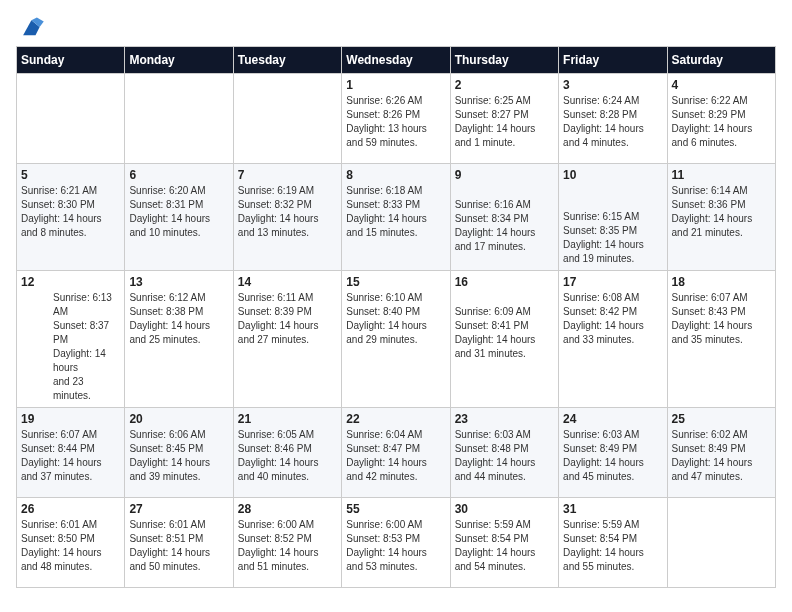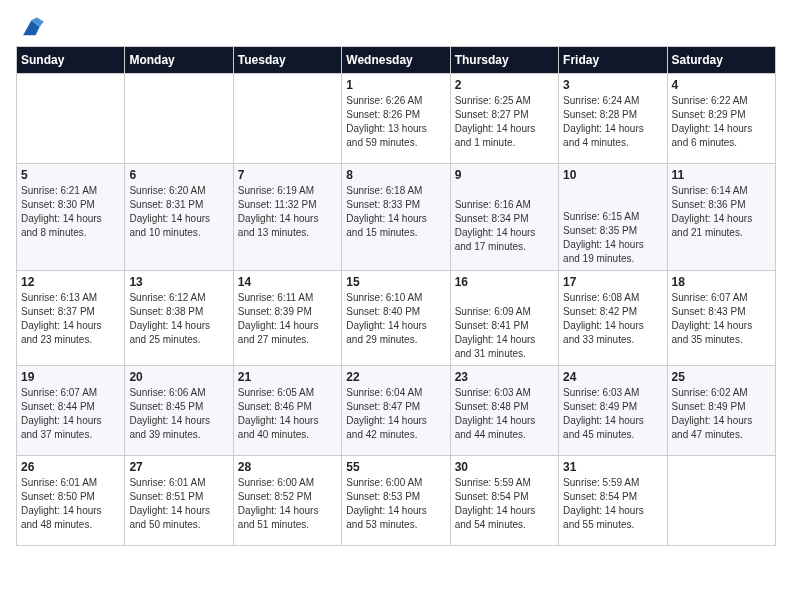--- a/index.html
+++ b/index.html
@@ -162,21 +162,21 @@
         <td>
           <span class="day-num">6</span>
           <div class="cell-info" style="white-space: pre-line;">Sunrise: 6:20 AM
 Sunset: 8:31 PM
 Daylight: 14 hours
 and 10 minutes.</div>
         </td>
         <td>
           <span class="day-num">7</span>
           <div class="cell-info" style="white-space: pre-line;">Sunrise: 6:19 AM
-Sunset: 11:32 PM
+Sunset: 8:32 PM
 Daylight: 14 hours
 and 13 minutes.</div>
         </td>
         <td>
           <span class="day-num">8</span>
           <div class="cell-info" style="white-space: pre-line;">Sunrise: 6:18 AM
 Sunset: 8:33 PM
 Daylight: 14 hours
 and 15 minutes.</div>
         </td>
@@ -198,21 +198,21 @@
           <span class="day-num">11</span>
           <div class="cell-info" style="white-space: pre-line;">Sunrise: 6:14 AM
 Sunset: 8:36 PM
 Daylight: 14 hours
 and 21 minutes.</div>
         </td>
       </tr>
       <tr>
         <td>
           <span class="day-num">12</span>
-          <div class="cell-info" style="white-space: pre-line;">Sunrise: 6:13 AM
+          <div class="cell-info" style="white-space: pre-line; margin-left: 32px;">Sunrise: 6:13 AM
 Sunset: 8:37 PM
 Daylight: 14 hours
 and 23 minutes.</div>
         </td>
         <td>
           <span class="day-num">13</span>
           <div class="cell-info" style="white-space: pre-line;">Sunrise: 6:12 AM
 Sunset: 8:38 PM
 Daylight: 14 hours
 and 25 minutes.</div>

